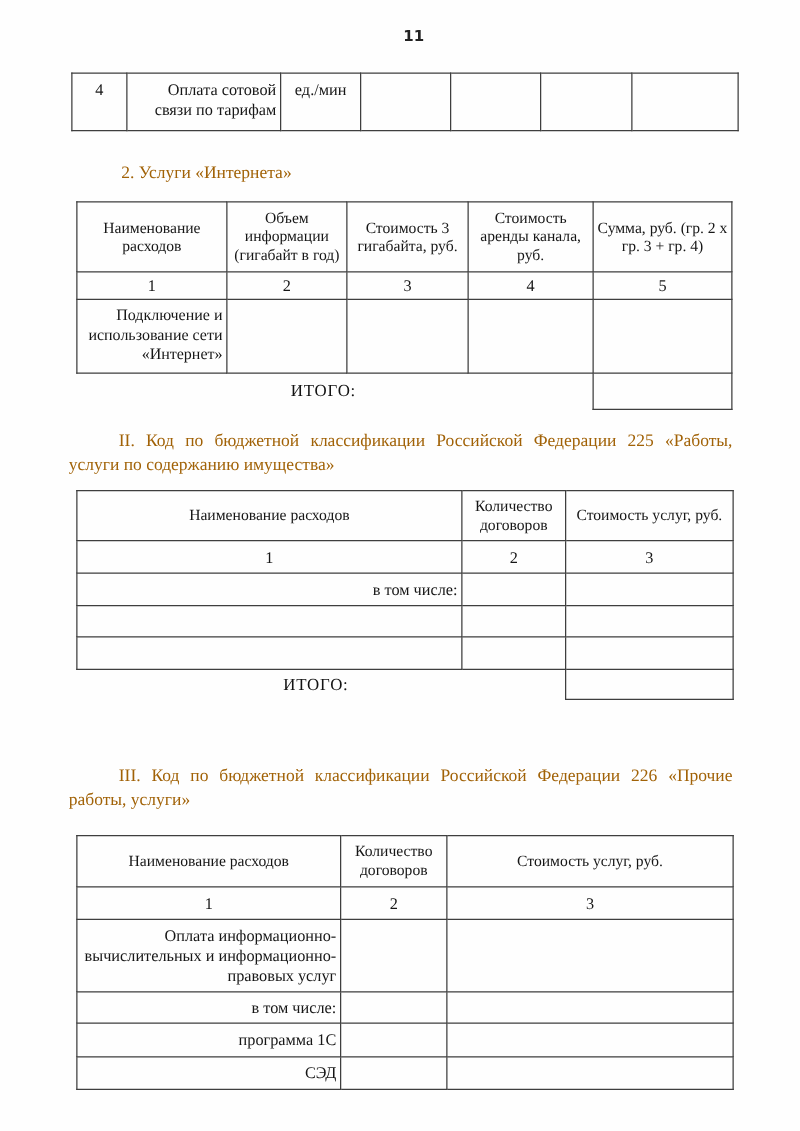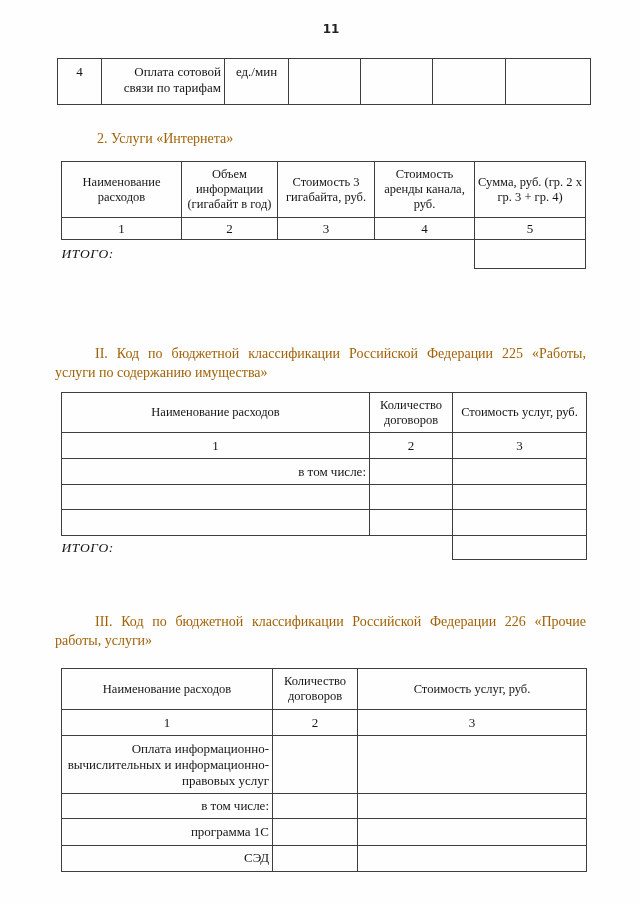--- a/index.html
+++ b/index.html
@@ -20,22 +20,22 @@
     border:1.5px solid #3e3e3e; vertical-align:middle;
     font-size:13px; line-height:1.22; color:#161616;
     overflow:hidden;
   }
   td.hdr { text-align:center; font-size:12.5px; line-height:1.18; padding:3px 3px; }
   td.num { text-align:center; font-size:13px; }
   td.name { text-align:right; padding:4px 3px 4px 5px; vertical-align:middle; }
   td.topal { vertical-align:top; padding-top:5px; }
   td.nb { border:none; background:transparent; }
   .total-lbl {
-    text-align:left; font-size:13.5px; letter-spacing:0.6px;
-    padding-right:18px; color:#131313;font-style:italic;
+    text-align:center; font-size:13.5px; letter-spacing:0.6px;
+    padding-right:18px; color:#131313;
   }
   .heading {
     position:absolute; font-size:14px; line-height:1.38; color:#a16207;
   }
   .heading.justify { text-align:justify; text-indent:40px; }
   .smallfit { font-size:12.8px; }
 </style>
 </head>
 <body>
 
@@ -83,20 +83,27 @@
       <td class="hdr">Стоимость 3 гигабайта, руб.</td>
       <td class="hdr">Стоимость аренды канала, руб.</td>
       <td class="hdr">Сумма, руб. (гр. 2 х гр. 3 + гр. 4)</td>
     </tr>
     <tr style="height:22px">
       <td class="num">1</td>
       <td class="num">2</td>
       <td class="num">3</td>
       <td class="num">4</td>
       <td class="num">5</td>
+    </tr>
+    <tr style="height:59px">
+      <td class="name topal smallfit">Подключение и использование сети «Интернет»</td>
+      <td></td>
+      <td></td>
+      <td></td>
+      <td></td>
     </tr>
     <tr style="height:29px">
       <td colspan="4" class="nb total-lbl">ИТОГО:</td>
       <td></td>
     </tr>
   </tbody>
     </table>
 
   <div class="heading justify" style="top:344px; left:55px; width:531px;">II. Код по бюджетной классификации Российской Федерации 225 «Работы, услуги по содержанию имущества»</div>
 

